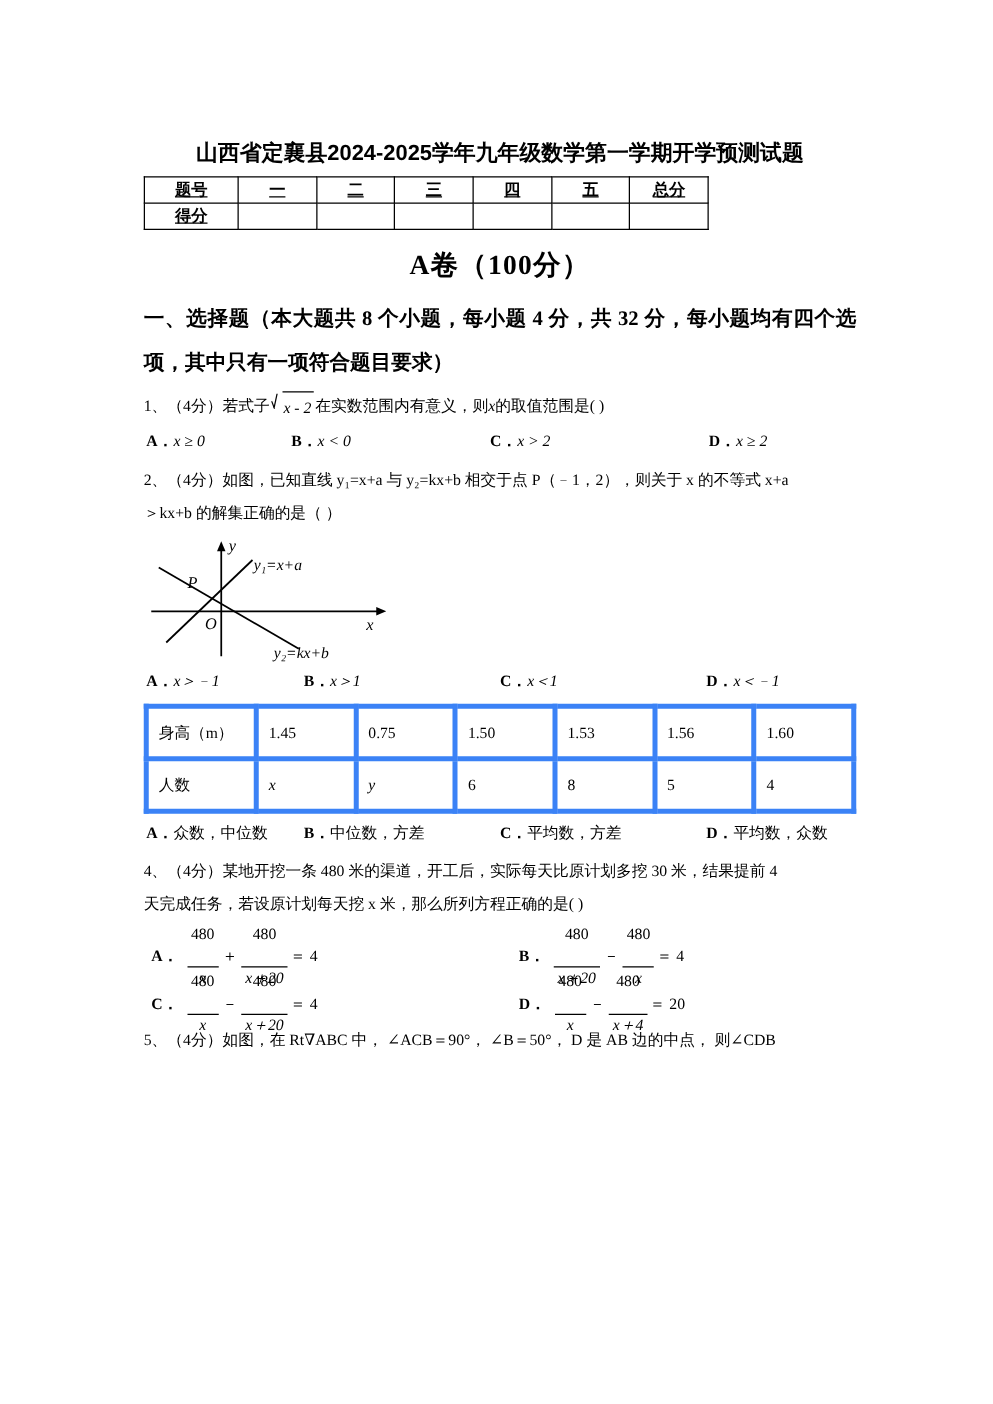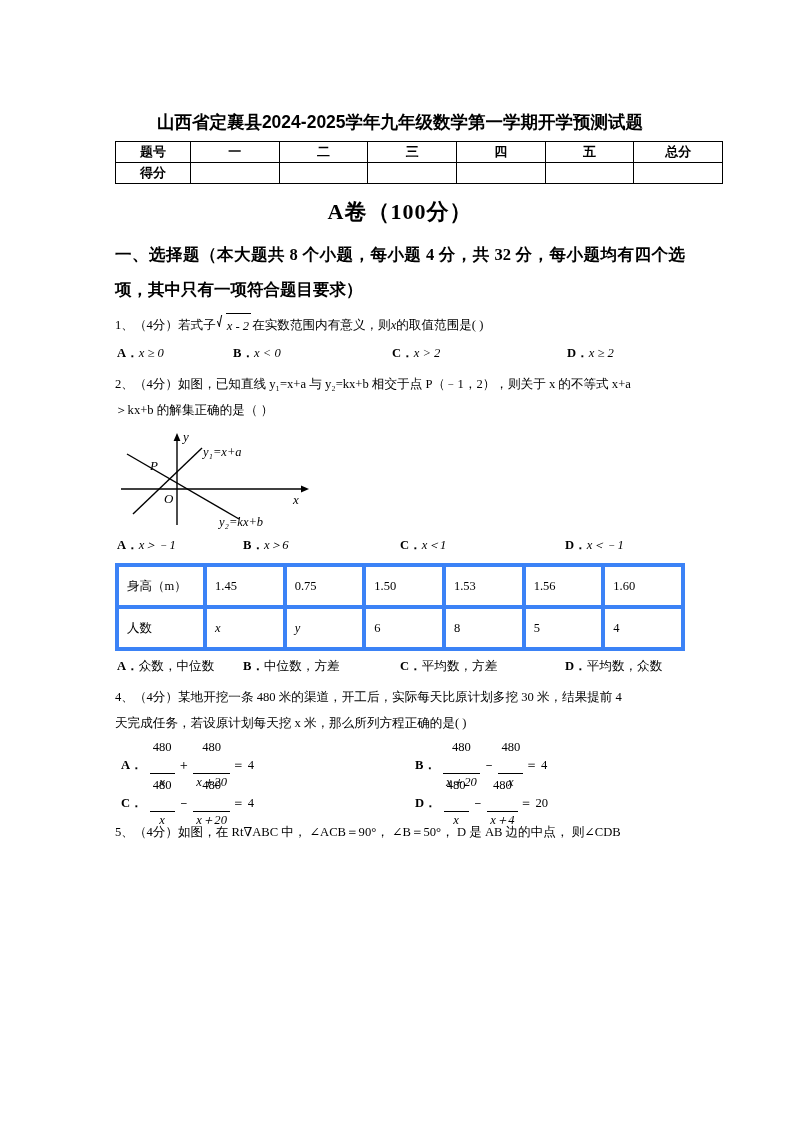--- a/index.html
+++ b/index.html
@@ -37,23 +37,24 @@
     line-height: 24px;
     text-align: center;
     letter-spacing: 0px;
     white-space: nowrap;
     margin: 0 0 7px 0;
   }
 
   
   table.score-table {
     border-collapse: collapse;
-    width: 608px;
+    width: 452px;
     table-layout: fixed;
     margin: 0;
+    text-decoration: underline;
   }
   table.score-table td {
     border: 1px solid #000;
     height: 20px;
     text-align: center;
     vertical-align: middle;
     font-size: 13px;
     font-family: "Liberation Serif", "DejaVu Serif", serif;
     font-weight: bold;
     padding: 0;
@@ -271,21 +272,21 @@
         <text x="176" y="79" font-family="Liberation Serif, serif" font-size="13" font-style="italic">x</text>
         <text x="47" y="78" font-family="Liberation Serif, serif" font-size="13" font-style="italic">O</text>
         <text x="33" y="45" font-family="Liberation Serif, serif" font-size="13" font-style="italic">P</text>
         <text x="86" y="31" font-family="Liberation Serif, serif" font-size="12.5" font-style="italic">y₁=x+a</text>
         <text x="102" y="101" font-family="Liberation Serif, serif" font-size="12.5" font-style="italic">y₂=kx+b</text>
       </svg>
     </div>
 
     <div class="opts opts-wide">
       <span class="opt a"><span class="lbl-abcd">A．</span><span class="ital">x＞﹣1</span></span>
-      <span class="opt b"><span class="lbl-abcd">B．</span><span class="ital">x＞6</span></span>
+      <span class="opt b"><span class="lbl-abcd">B．</span><span class="ital">x＞1</span></span>
       <span class="opt c"><span class="lbl-abcd">C．</span><span class="ital">x＜1</span></span>
       <span class="opt d"><span class="lbl-abcd">D．</span><span class="ital">x＜﹣1</span></span>
     </div>
 
 
     <table class="data-table">
       <tbody>
         <tr>
           <td class="hdr">身高（m）</td>
           <td>1.45</td>

